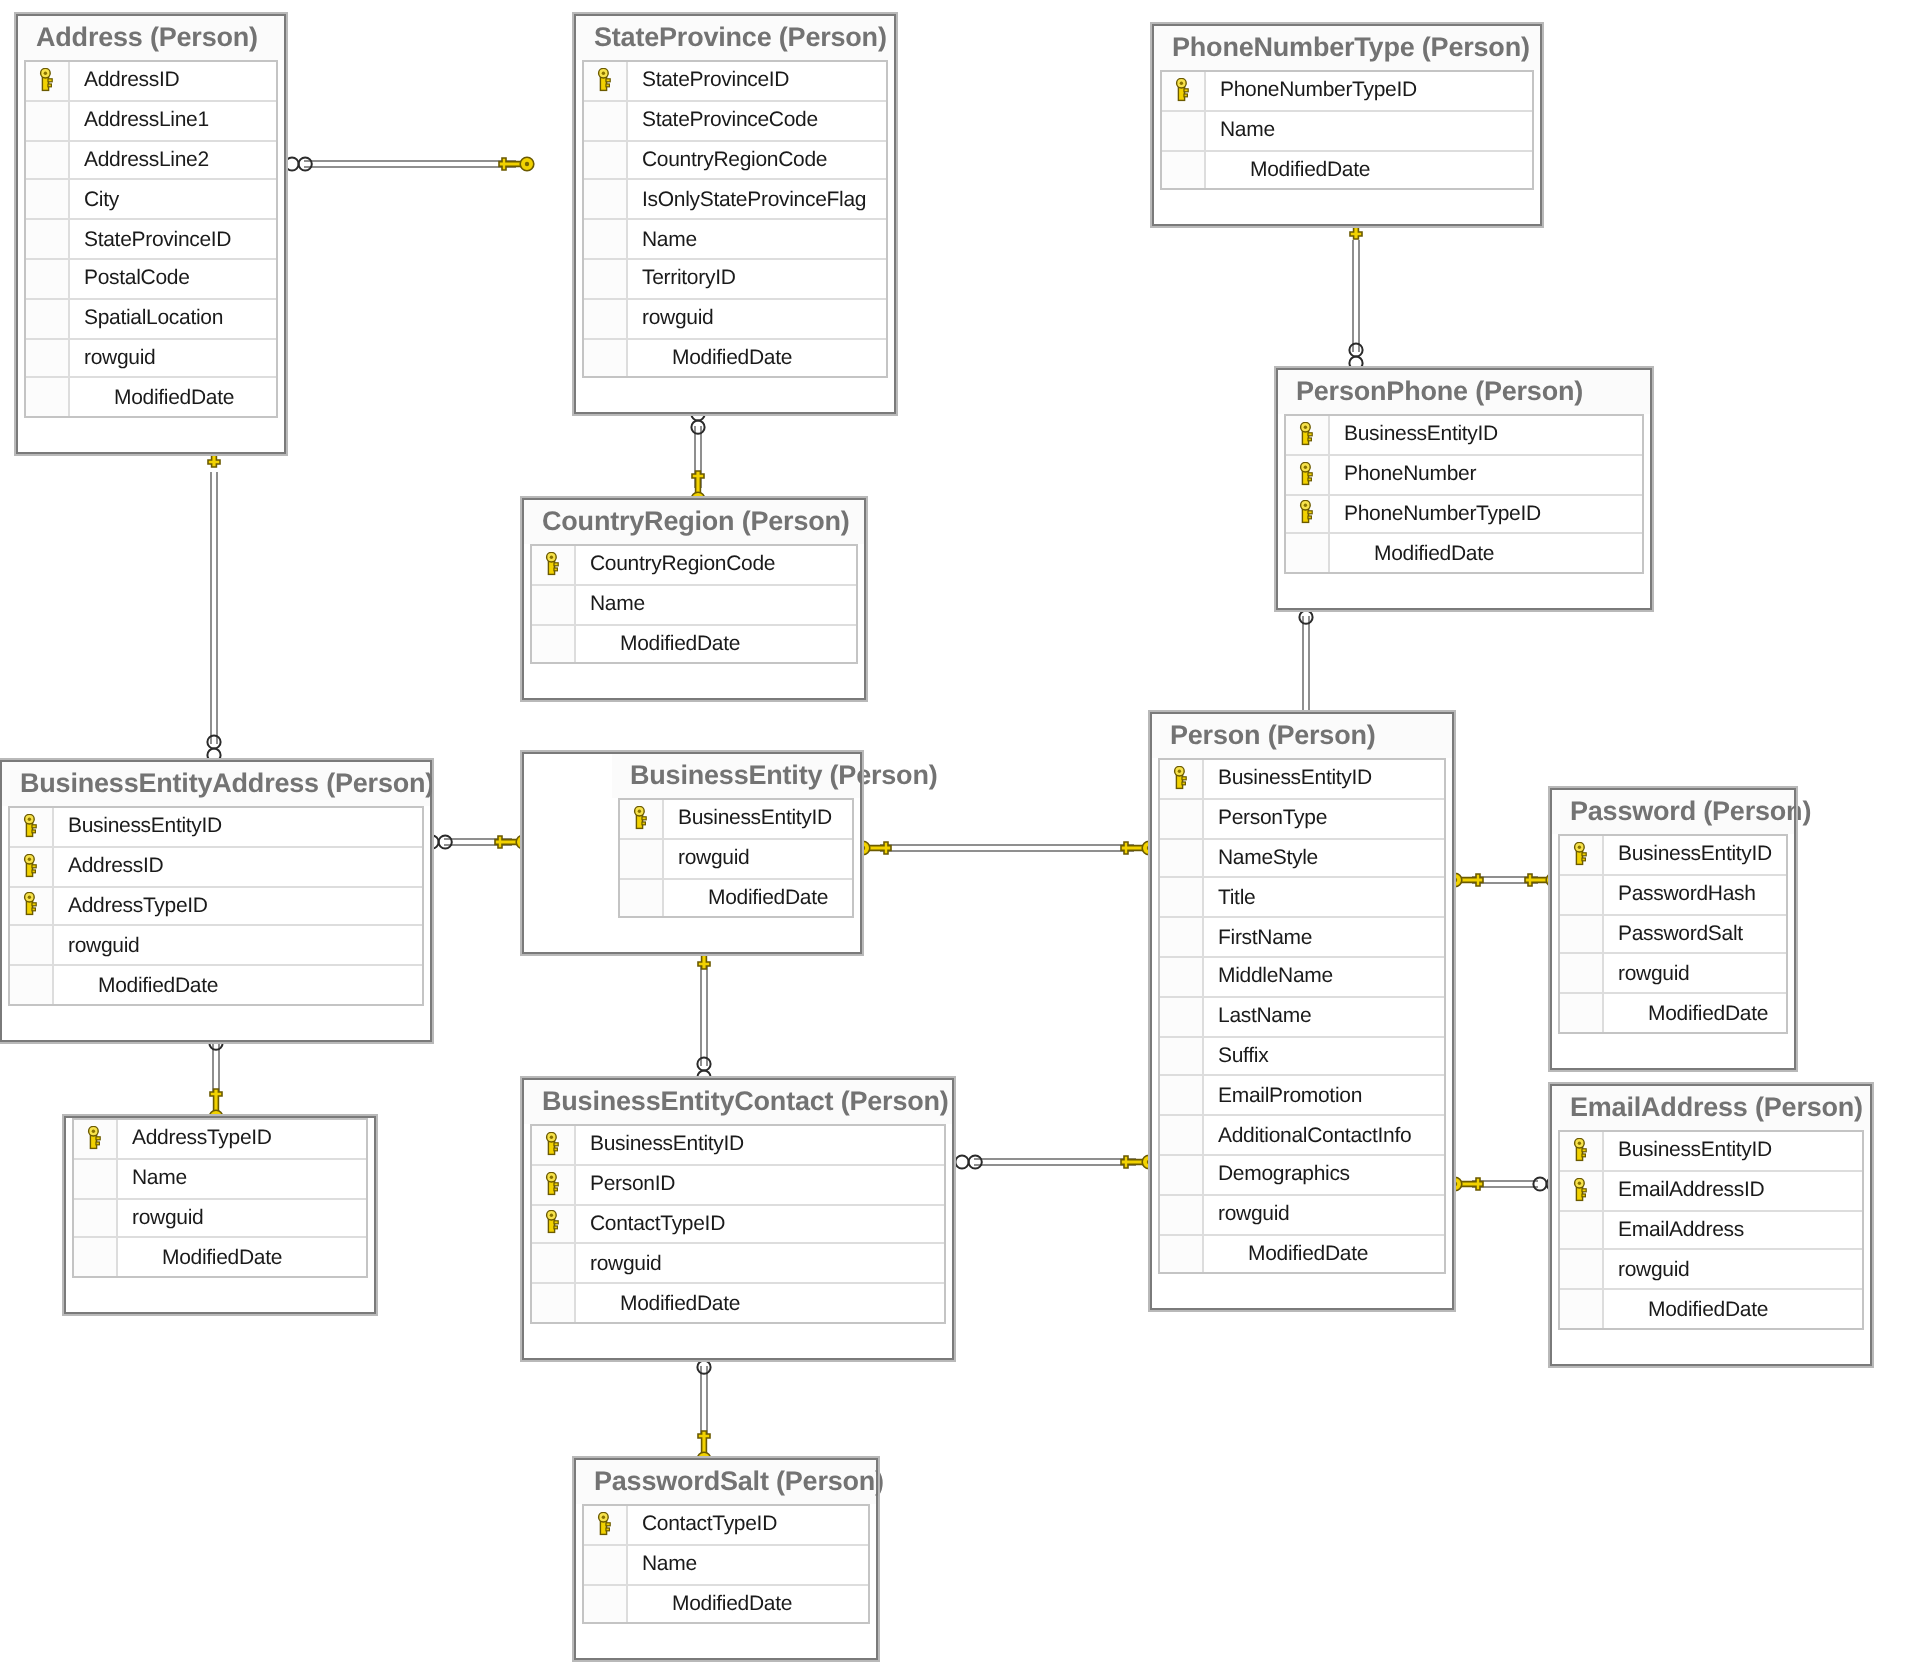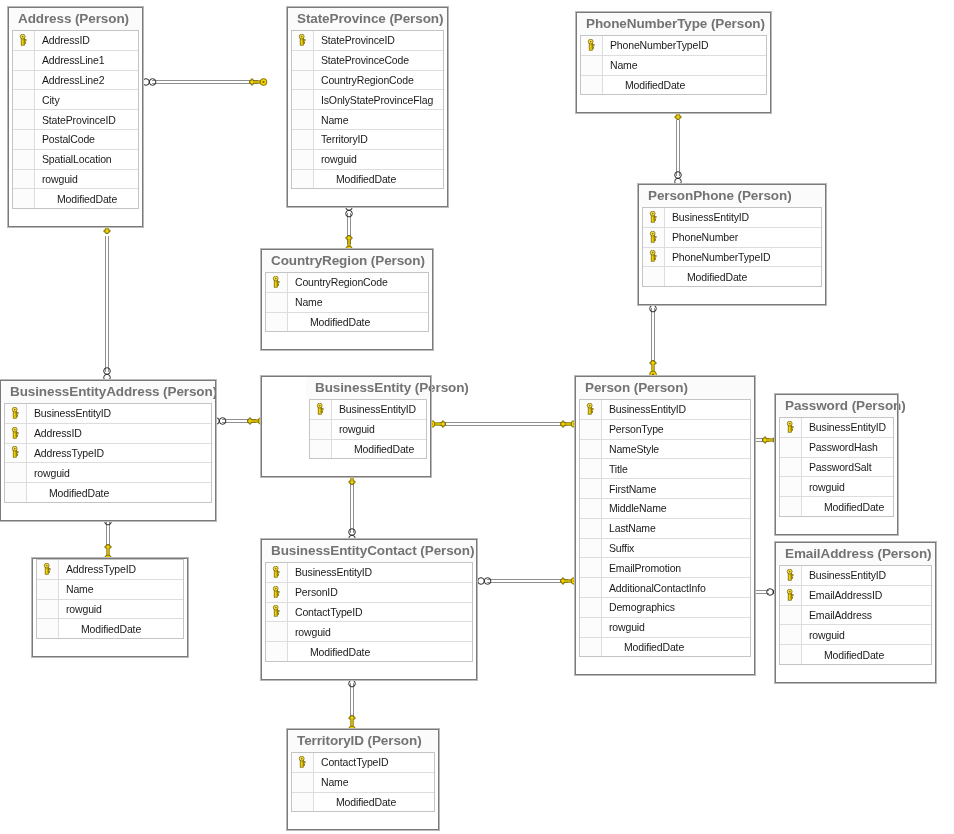--- a/index.html
+++ b/index.html
@@ -476,21 +476,21 @@
             <div class="key-cell"></div>
             <div class="col-name">rowguid</div>
           </div>
           <div class="col-row">
             <div class="key-cell"></div>
             <div class="col-name">ModifiedDate</div>
           </div>
         </div>
         <div class="filler"></div>
       </div>
-      <div class="table-box" style="left: 575px; top: 376px; width: 180px;">
+      <div class="table-box" style="left: 575px; top: 356px; width: 152px;">
         <div class="table-title">Person (Person)</div>
         <div class="cols">
           <div class="col-row">
             <div class="key-cell">
               <svg class="keyicon" width="11" height="13" viewBox="0 0 11 13" xmlns="http://www.w3.org/2000/svg">
                 <rect x="3.2" y="3.6" width="3.1" height="7.6" fill="#f2d200" stroke="#6b5a00" stroke-width="0.7"></rect>
                 <rect x="6.0" y="5.4" width="2.1" height="1.5" fill="#f2d200" stroke="#6b5a00" stroke-width="0.6"></rect>
                 <rect x="6.0" y="8.0" width="1.7" height="1.4" fill="#f2d200" stroke="#6b5a00" stroke-width="0.6"></rect>
                 <circle cx="4.7" cy="2.6" r="2.4" fill="#f7e24a" stroke="#6b5a00" stroke-width="0.7"></circle>
                 <circle cx="4.7" cy="2.6" r="0.85" fill="#8a7400"></circle>
@@ -698,21 +698,21 @@
             <div class="col-name">rowguid</div>
           </div>
           <div class="col-row">
             <div class="key-cell"></div>
             <div class="col-name">ModifiedDate</div>
           </div>
         </div>
         <div class="filler"></div>
       </div>
       <div class="table-box" style="left: 287px; top: 729px; width: 152px;">
-        <div class="table-title">TerritoryID (Person)</div>
+        <div class="table-title">PasswordSalt (Person)</div>
         <div class="cols">
           <div class="col-row">
             <div class="key-cell">
               <svg class="keyicon" width="11" height="13" viewBox="0 0 11 13" xmlns="http://www.w3.org/2000/svg">
                 <rect x="3.2" y="3.6" width="3.1" height="7.6" fill="#f2d200" stroke="#6b5a00" stroke-width="0.7"></rect>
                 <rect x="6.0" y="5.4" width="2.1" height="1.5" fill="#f2d200" stroke="#6b5a00" stroke-width="0.6"></rect>
                 <rect x="6.0" y="8.0" width="1.7" height="1.4" fill="#f2d200" stroke="#6b5a00" stroke-width="0.6"></rect>
                 <circle cx="4.7" cy="2.6" r="2.4" fill="#f7e24a" stroke="#6b5a00" stroke-width="0.7"></circle>
                 <circle cx="4.7" cy="2.6" r="0.85" fill="#8a7400"></circle>
               </svg>

